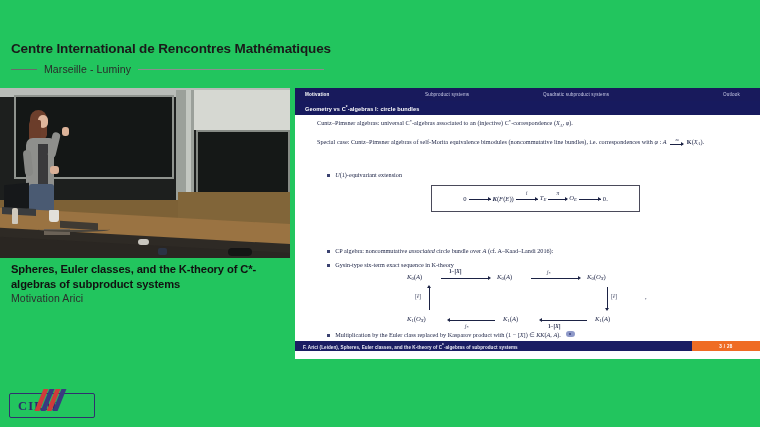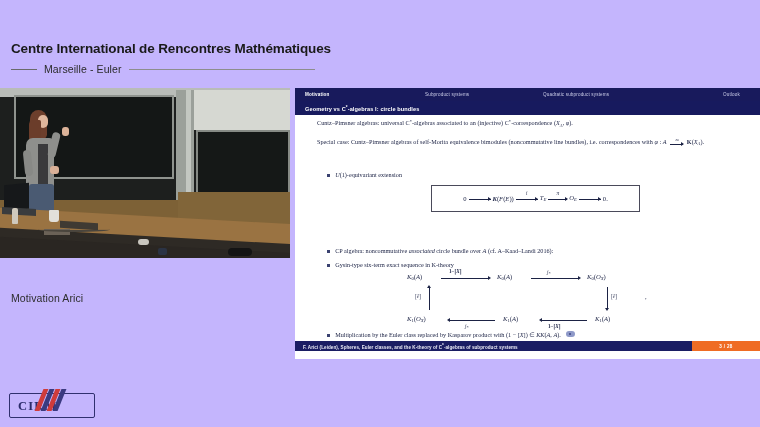--- a/index.html
+++ b/index.html
@@ -2,21 +2,21 @@
 <html><head>
 <meta charset="utf-8">
 <style>
   * { box-sizing: border-box; margin: 0; padding: 0; }
   html, body {
     width: 760px; height: 427px;
     background: #fdfdfb;
     font-family: "Liberation Sans", sans-serif;
     overflow: hidden;
   }
-  #page { position: relative; width: 760px; height: 427px; background: #c4b5fd; }
+  #page { position: relative; width: 760px; height: 427px; background: #22c55e; }
 
   
   .brand-title {
     position: absolute; left: 11px; top: 41px;
     font-size: 13.5px; font-weight: bold; color: #1a1a1a;
     letter-spacing: -0.15px; white-space: nowrap;
   }
   .brand-sub-row {
     position: absolute; left: 11px; top: 61px;
     width: 740px; height: 16px;
@@ -299,21 +299,21 @@
   }
 </style>
 </head>
 <body>
 
 <div id="page">
 
   <div class="brand-title">Centre International de Rencontres Mathématiques</div>
   <div class="brand-sub-row">
     <div class="rule-short"></div>
-    <div class="brand-sub">Marseille - Euler</div>
+    <div class="brand-sub">Marseille - Luminy</div>
     <div class="rule-long"></div>
   </div>
 
   <div id="video">
     <div class="vid-wall-top"></div>
     <div class="vid-wall-right"></div>
     <div class="vid-board-a"></div>
     <div class="vid-pillar"></div>
     <div class="vid-pillar2"></div>
     <div class="vid-board-b"></div>
@@ -339,20 +339,21 @@
     <div class="vid-bottle"></div>
     <div class="vid-cup"></div>
     <div class="vid-obj2"></div>
     <div class="vid-obj4"></div>
     <div class="vid-cable"></div>
     <div class="vid-mouse"></div>
     <div class="vid-obj1"></div>
     <div class="vid-obj3"></div>
   </div>
 
+  <div class="talk-title">Spheres, Euler classes, and the K-theory of C*-algebras of subproduct systems</div>
   <div class="talk-author">Motivation Arici</div>
 
   <div id="cirm-logo">
     <div class="logo-box"></div>
     <div class="logo-text">CIRM</div>
     <div class="stripe s1"></div>
     <div class="stripe s2"></div>
     <div class="stripe s3"></div>
     <div class="stripe s4"></div>
   </div>

